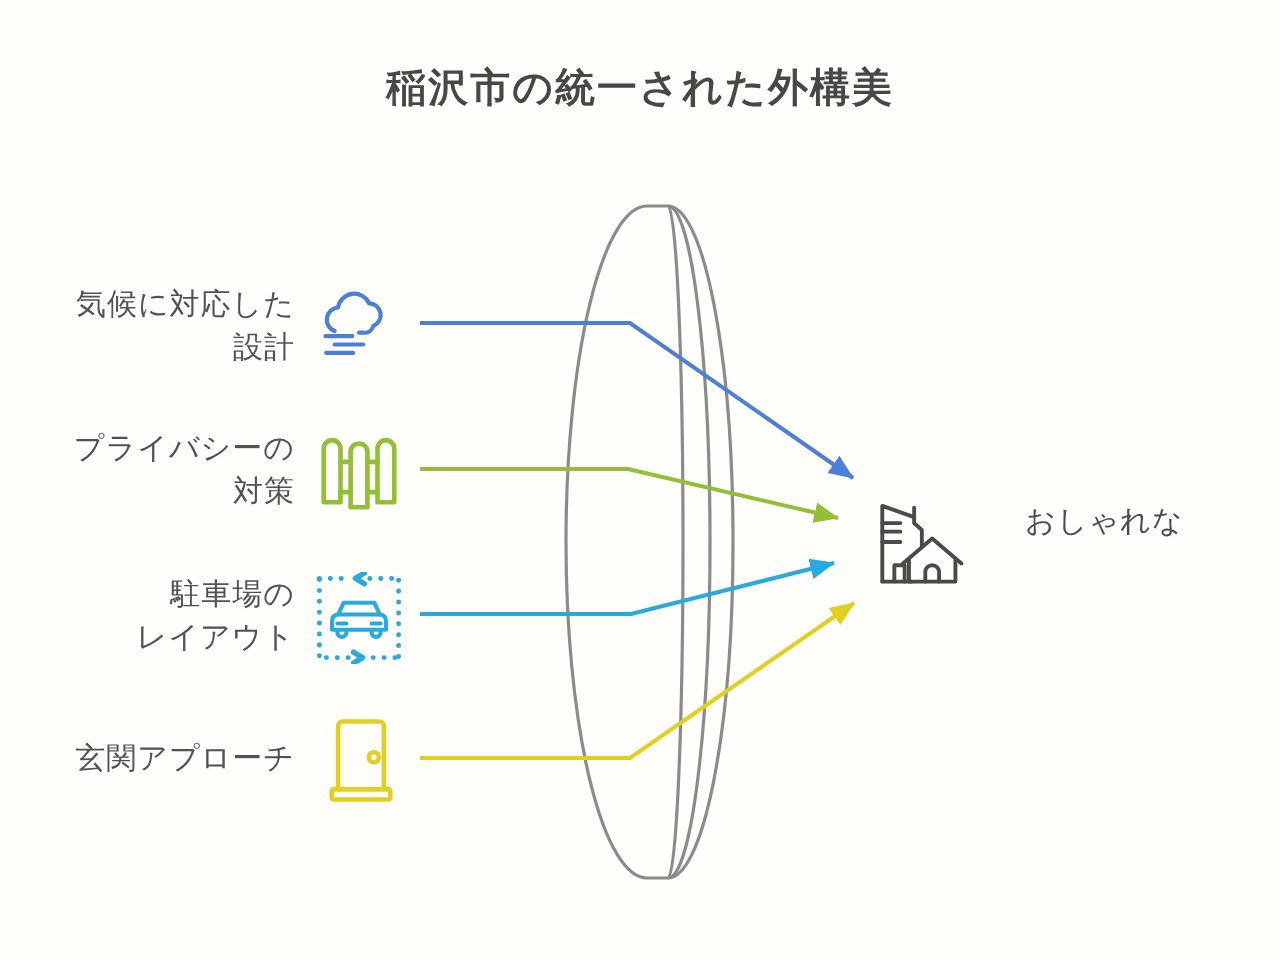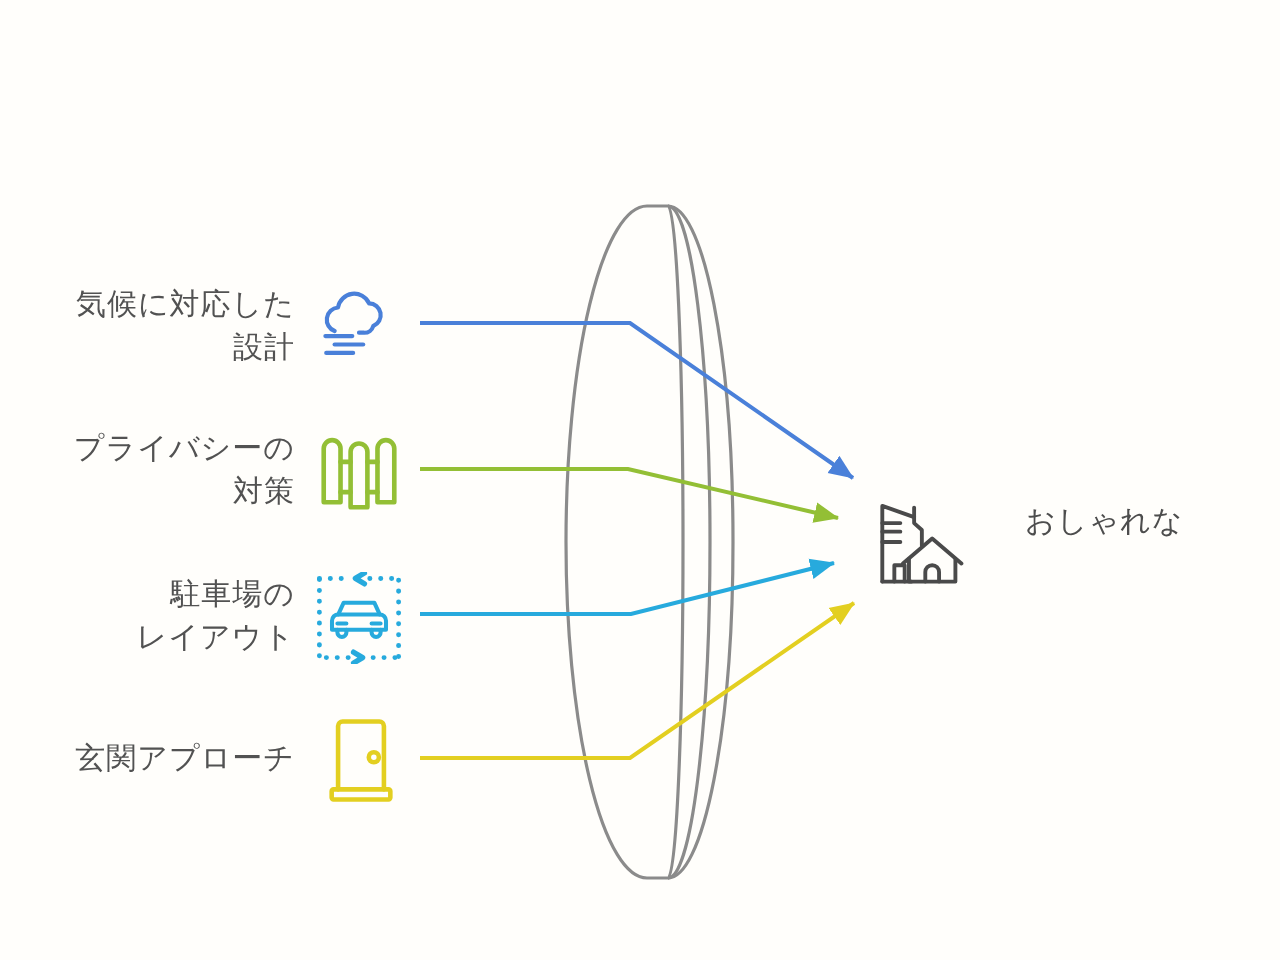--- a/index.html
+++ b/index.html
@@ -37,20 +37,21 @@
     font-size: 30px; line-height: 42px; color: #4d4d4d;
     letter-spacing: 1px;
   }
   .result-label span { display: block; }
 </style>
 </head>
 <body>
 
 <div class="canvas">
 
+  <div class="title">稲沢市の統一された外構美</div>
 
   <svg class="svg-layer" width="1280" height="960" viewBox="0 0 1280 960">
     <defs>
       <marker id="arrow-0" viewBox="0 0 12 12" refX="11" refY="6" markerWidth="6.5" markerHeight="6.5" orient="auto" markerUnits="strokeWidth">
         <path d="M0 1.2 L11.5 6 L0 10.8 Z" fill="#4a80d9"></path>
       </marker>
       <marker id="arrow-1" viewBox="0 0 12 12" refX="11" refY="6" markerWidth="6.5" markerHeight="6.5" orient="auto" markerUnits="strokeWidth">
         <path d="M0 1.2 L11.5 6 L0 10.8 Z" fill="#93bf35"></path>
       </marker>
       <marker id="arrow-2" viewBox="0 0 12 12" refX="11" refY="6" markerWidth="6.5" markerHeight="6.5" orient="auto" markerUnits="strokeWidth">

